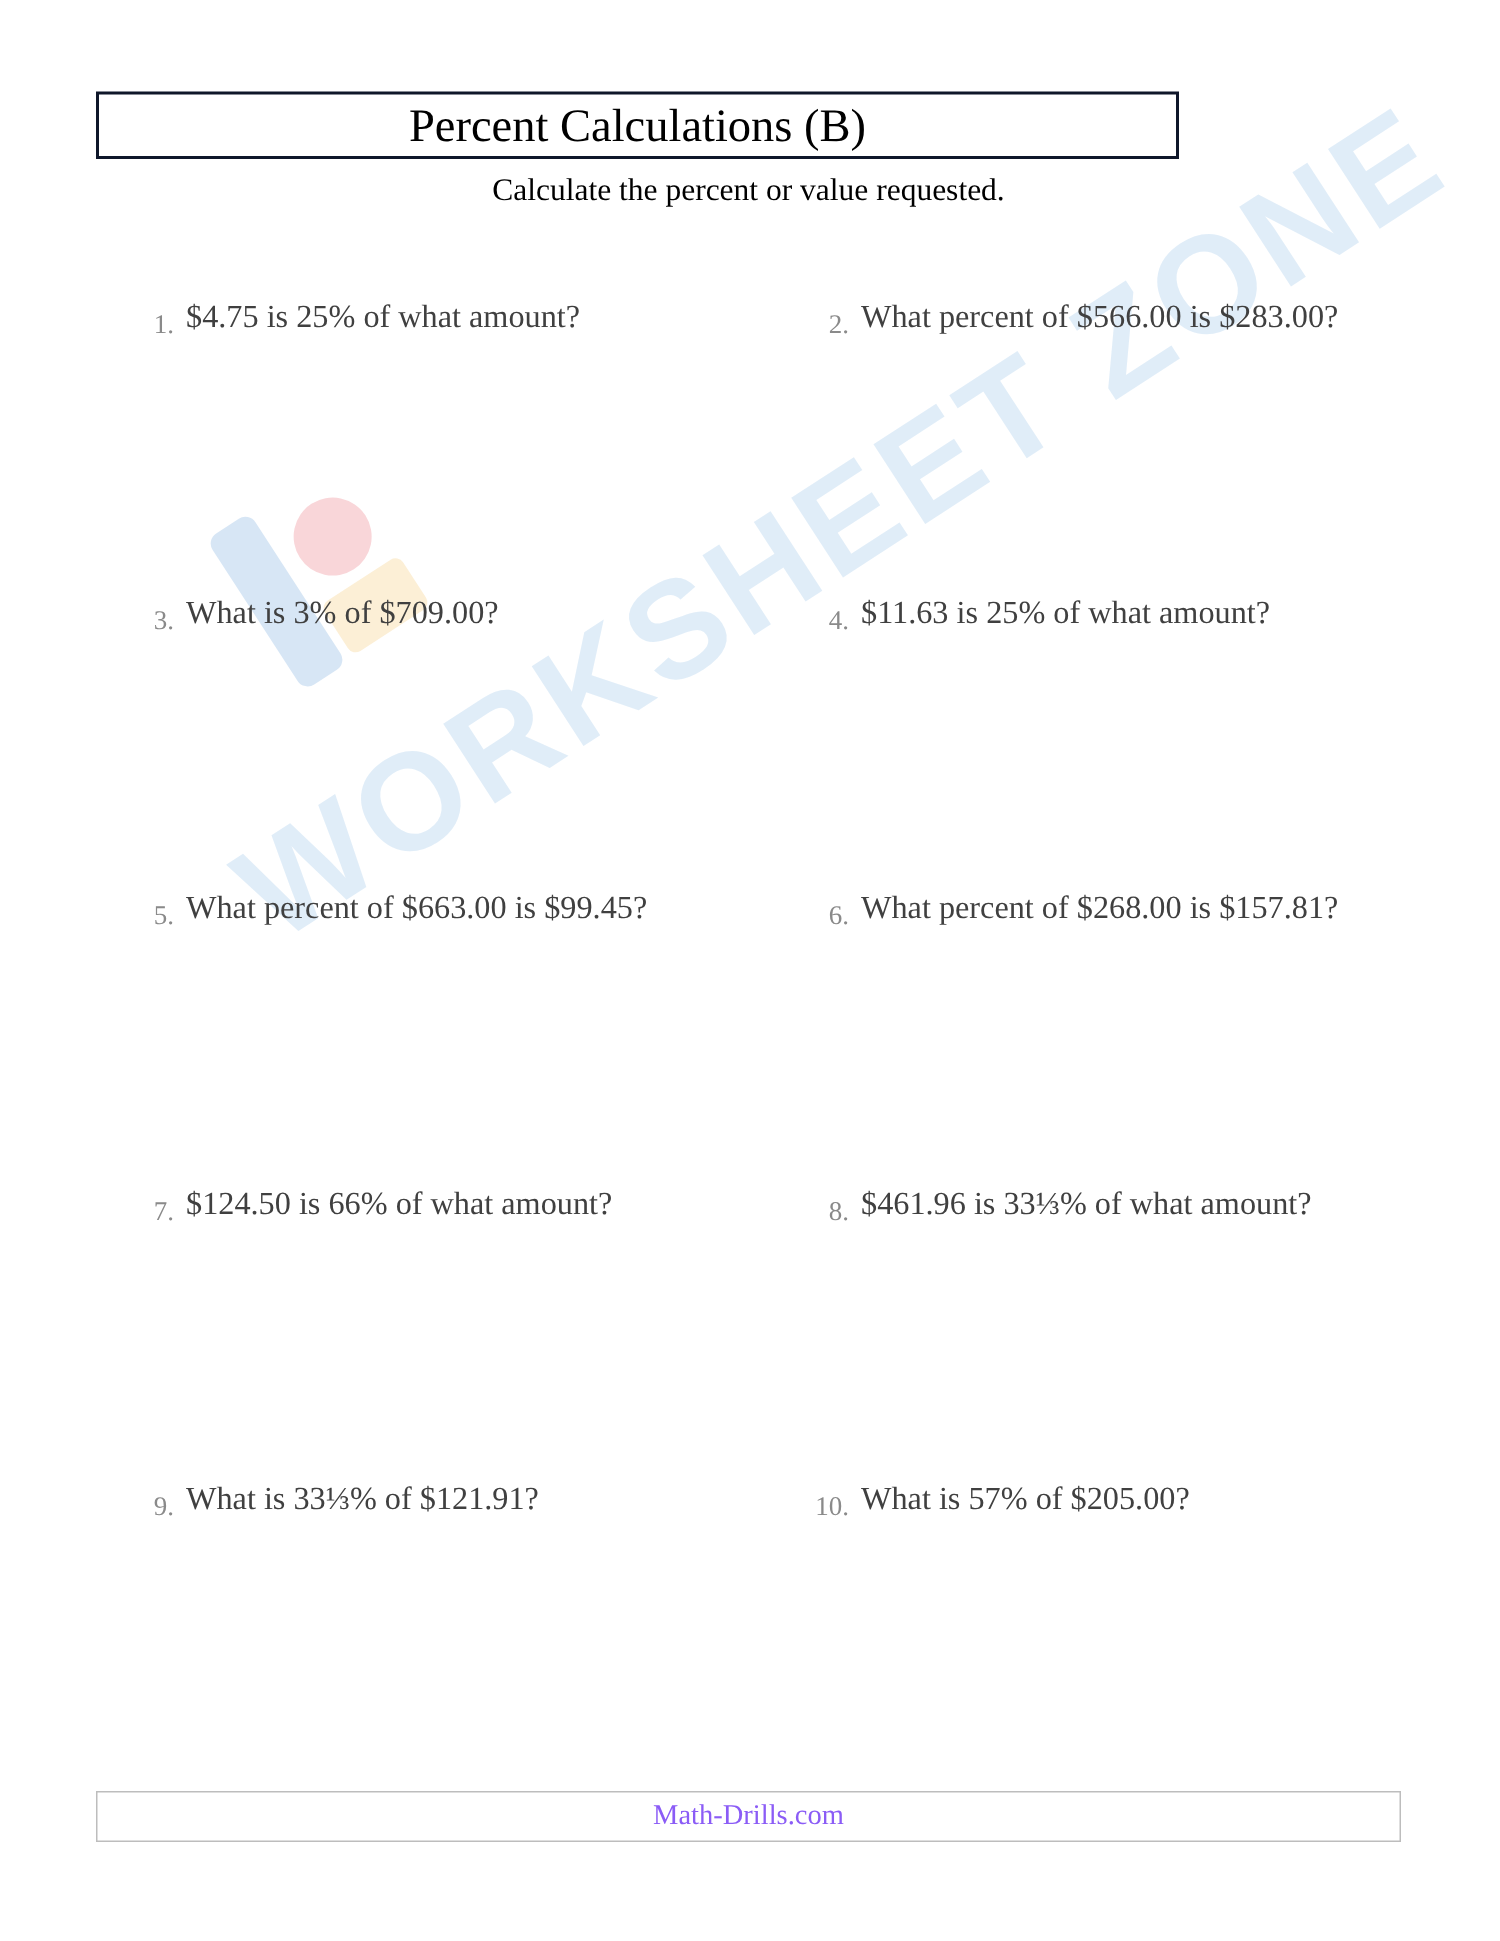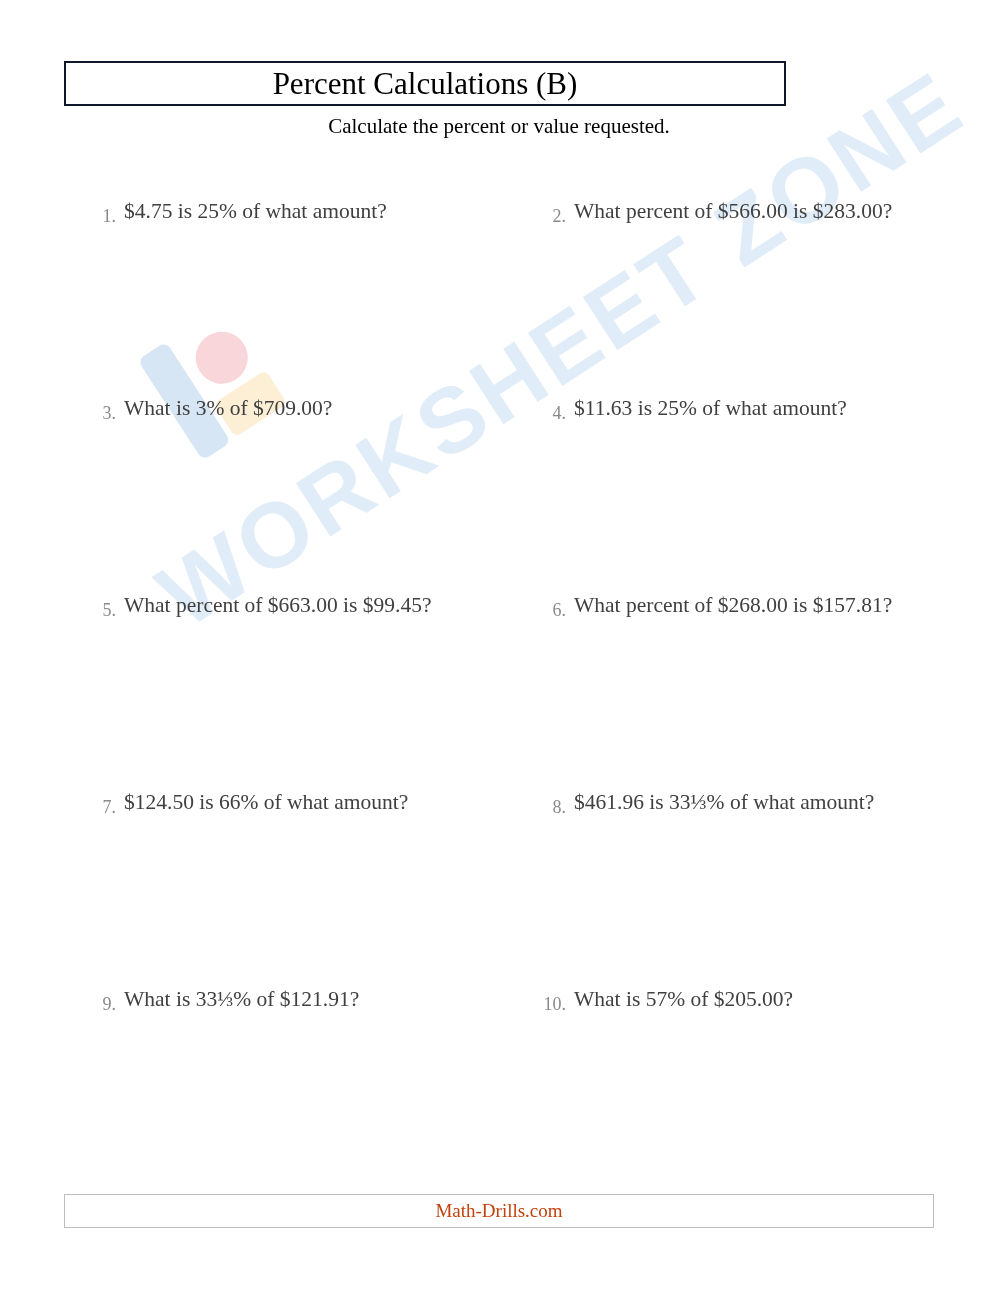--- a/index.html
+++ b/index.html
@@ -158,21 +158,21 @@
     box-sizing: border-box;
     z-index: 2;
   }
   .footer-text {
     position: absolute;
     left: 0; right: 0;
     top: 50%;
     transform: translateY(-50%);
     text-align: center;
     font-size: 19px;
-    color: #c2410c;
+    color: #8b5cf6;
   }
 </style>
 </head>
 <body>
 
 <div class="page">
 
   <div class="watermark">
     <div class="wm-mark">
       <div class="wm-blob1"></div>

